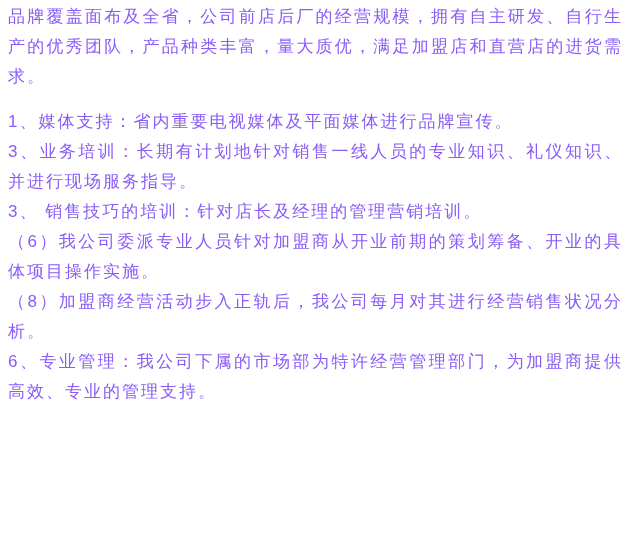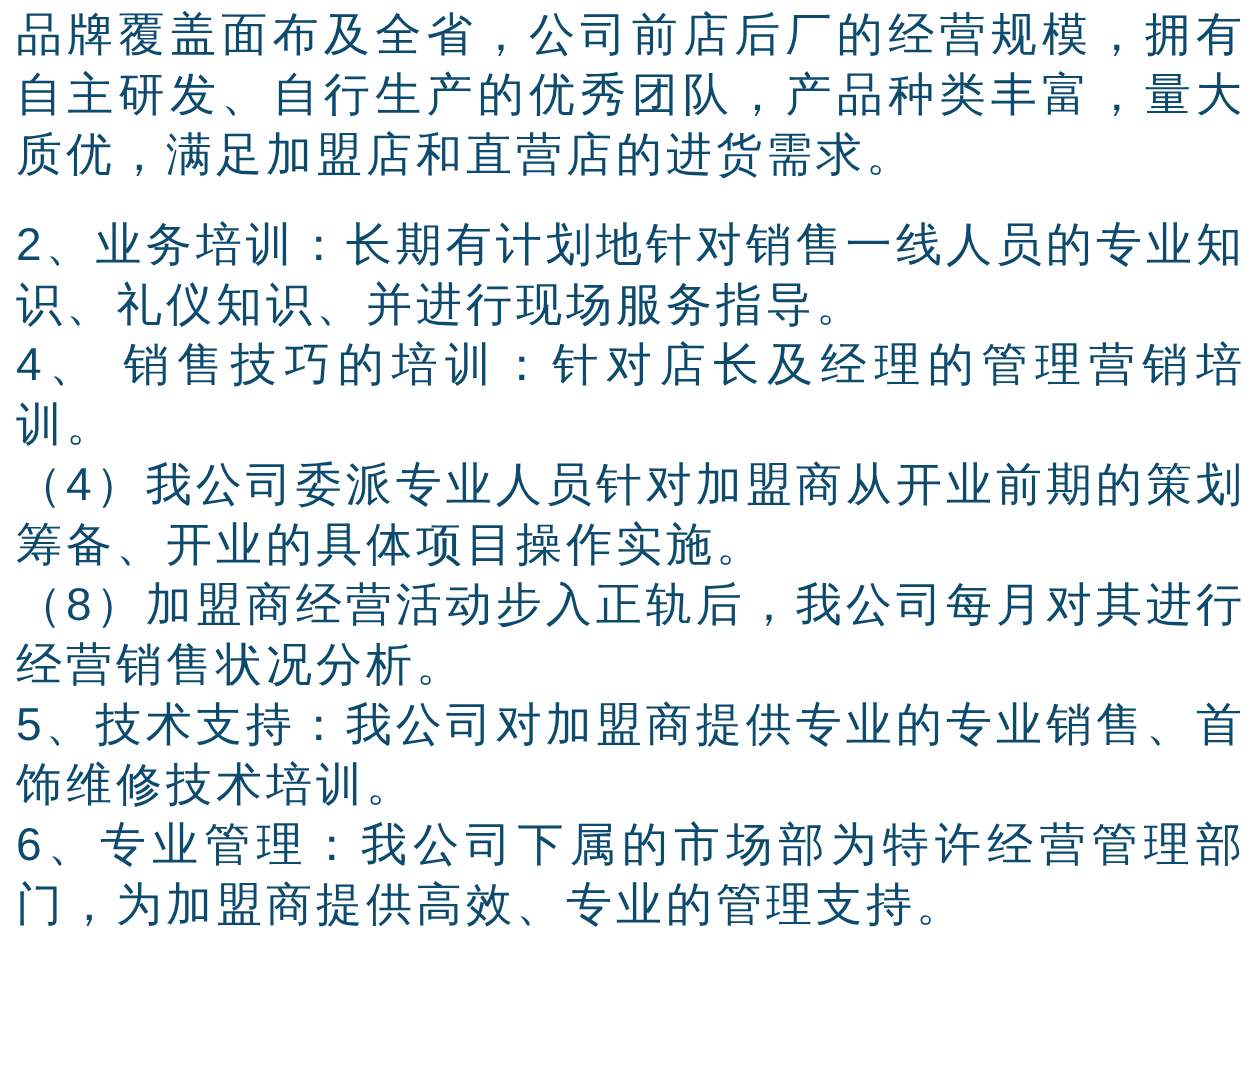--- a/index.html
+++ b/index.html
@@ -12,22 +12,22 @@
     height: 546px;
     overflow: hidden;
     font-family: "Liberation Sans", sans-serif;
   }
   .page {
     box-sizing: border-box;
     width: 628px;
     height: 546px;
     padding: 2px 5px 0 8px;
     background: #ffffff;
-    color: #0c4a6e;
-    font-size: 23px;
+    color: #8b5cf6;
+    font-size: 17px;
     line-height: 30px;
     letter-spacing: 2px;
     text-align: justify;
     text-justify: inter-ideograph;
     word-break: break-all;
     overflow-wrap: break-word;
     font-weight: 300;
   }
   .para {
     margin: 0;
@@ -35,19 +35,19 @@
   }
   .para.intro {
     margin-bottom: 15px;
   }
 </style>
 </head>
 <body>
 
 <div class="page">
   <p class="para intro">品牌覆盖面布及全省，公司前店后厂的经营规模，拥有自主研发、自行生产的优秀团队，产品种类丰富，量大质优，满足加盟店和直营店的进货需求。</p>
-  <p class="para">2、业务培训：长期有计划地针对销售一线人员的专业知识、礼仪知识、并进行现场服务指导。</p>
-  <p class="para">4、 销售技巧的培训：针对店长及经理的管理营销培训。</p>
-  <p class="para">（4）我公司委派专业人员针对加盟商从开业前期的策划筹备、开业的具体项目操作实施。</p>
+  <p class="para">1、媒体支持：省内重要电视媒体及平面媒体进行品牌宣传。</p>
+  <p class="para">3、业务培训：长期有计划地针对销售一线人员的专业知识、礼仪知识、并进行现场服务指导。</p>
+  <p class="para">3、 销售技巧的培训：针对店长及经理的管理营销培训。</p>
+  <p class="para">（6）我公司委派专业人员针对加盟商从开业前期的策划筹备、开业的具体项目操作实施。</p>
   <p class="para">（8）加盟商经营活动步入正轨后，我公司每月对其进行经营销售状况分析。</p>
-  <p class="para">5、技术支持：我公司对加盟商提供专业的专业销售、首饰维修技术培训。</p>
   <p class="para">6、专业管理：我公司下属的市场部为特许经营管理部门，为加盟商提供高效、专业的管理支持。</p>
 </div>
 
 </body></html>

